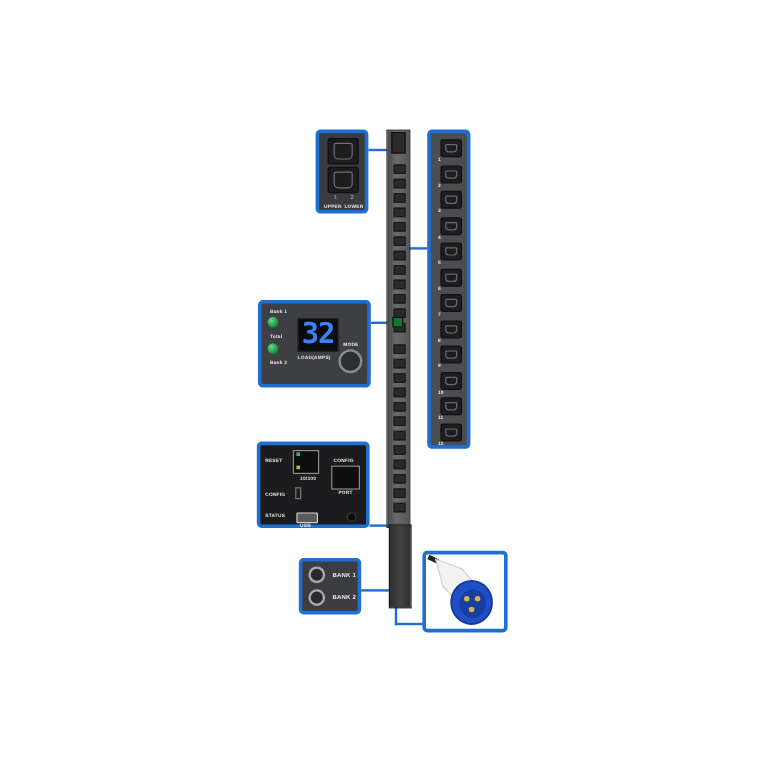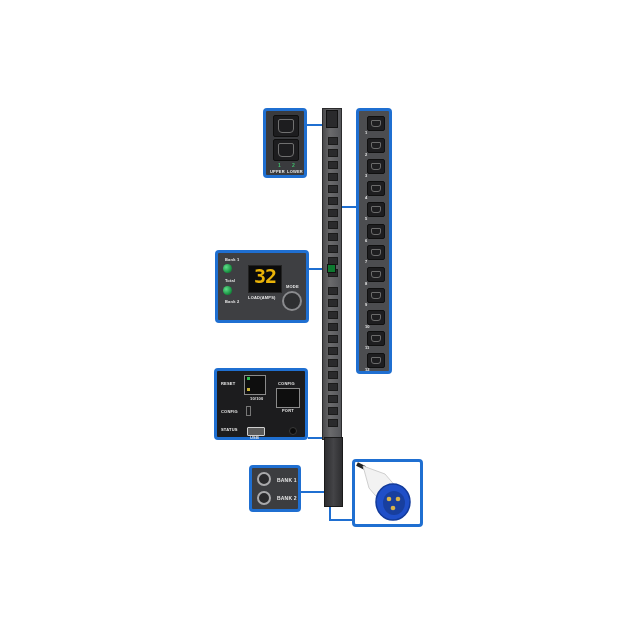--- a/index.html
+++ b/index.html
@@ -53,21 +53,21 @@
     border: 1px solid #0f0f0f; border-radius: 2px;
   }
   .c19::after {
     content: ""; position: absolute; left: 4px; top: 3px; width: 14px; height: 12px;
     border: 1px solid #707070; border-radius: 2px 2px 4px 4px;
   }
 
   
   .meterbox { left: 215px; top: 250px; width: 94px; height: 73px; background: #3e3f42; }
   .seg { position:absolute; left: 30px; top: 12px; width: 32px; height: 26px; background:#0b0b0b; border:1px solid #222; }
-  .segtxt { position:absolute; left: 0; top: -2px; width: 32px; text-align:center; font-family:"DejaVu Sans Mono", monospace; font-size: 20px; color:#eab308; font-weight: bold; letter-spacing: -1px;}
+  .segtxt { position:absolute; left: 0; top: -2px; width: 32px; text-align:center; font-family:"DejaVu Sans Mono", monospace; font-size: 24px; color:#3b82f6; font-weight: bold; letter-spacing: -1px;}
   .greenbtn { position:absolute; width: 9px; height: 9px; border-radius: 50%; background: radial-gradient(circle at 35% 35%, #5fe08a, #138a3b 70%); }
   .mode-btn { position:absolute; left: 64px; top: 38px; width: 20px; height: 20px; border-radius:50%; background:#2e2f31; border: 2px solid #8a8b8e; box-sizing: border-box;}
 
   
   .netbox { left: 214px; top: 368px; width: 94px; height: 72px; background: #1c1c1e; }
   .rj45 { position:absolute; border:1px solid #8a8a8a; background:#0e0e0e; }
   .usb { position:absolute; left: 30px; top: 56px; width: 16px; height: 7px; border:1px solid #cfcfcf; background:#5a5a5a; border-radius:1px;}
   .led-dot { position:absolute; width:6px; height:6px; border-radius:50%; background:#0b0b0b; border:1px solid #3a3a3a; }
 
   

